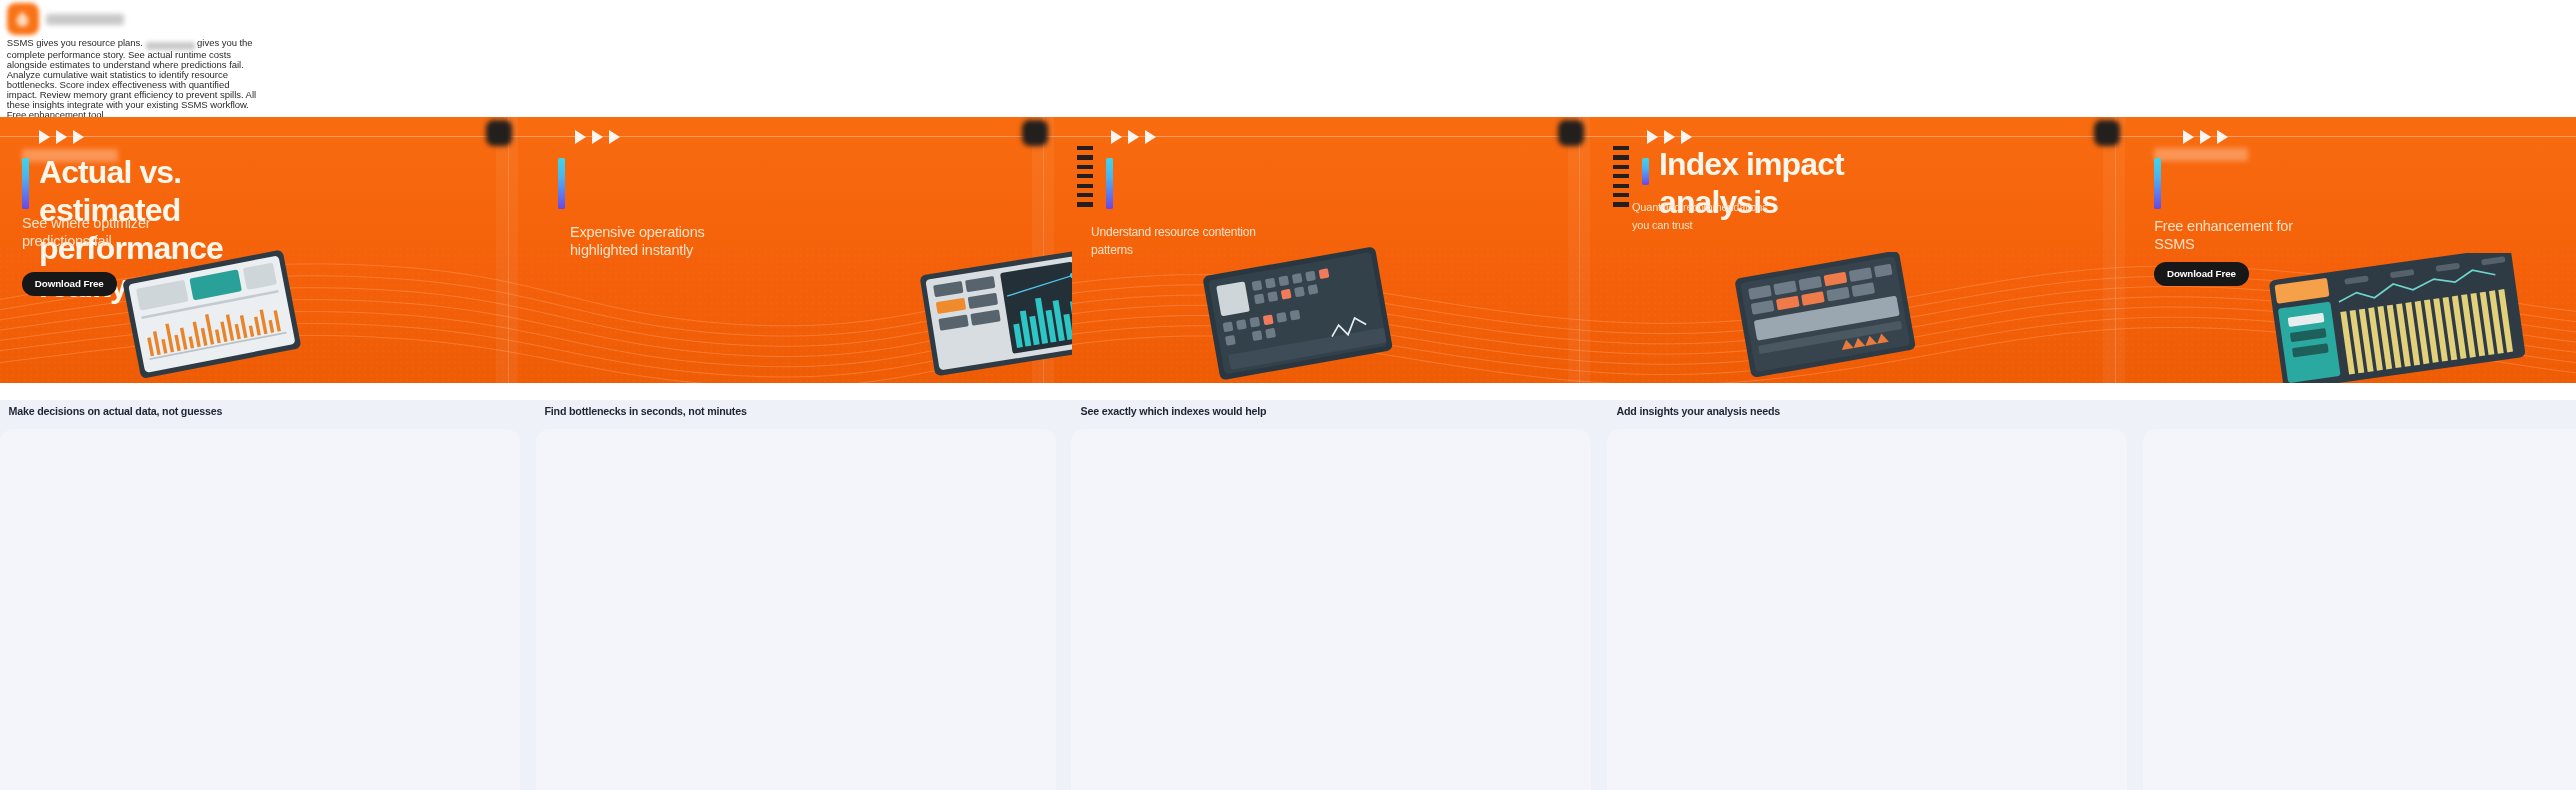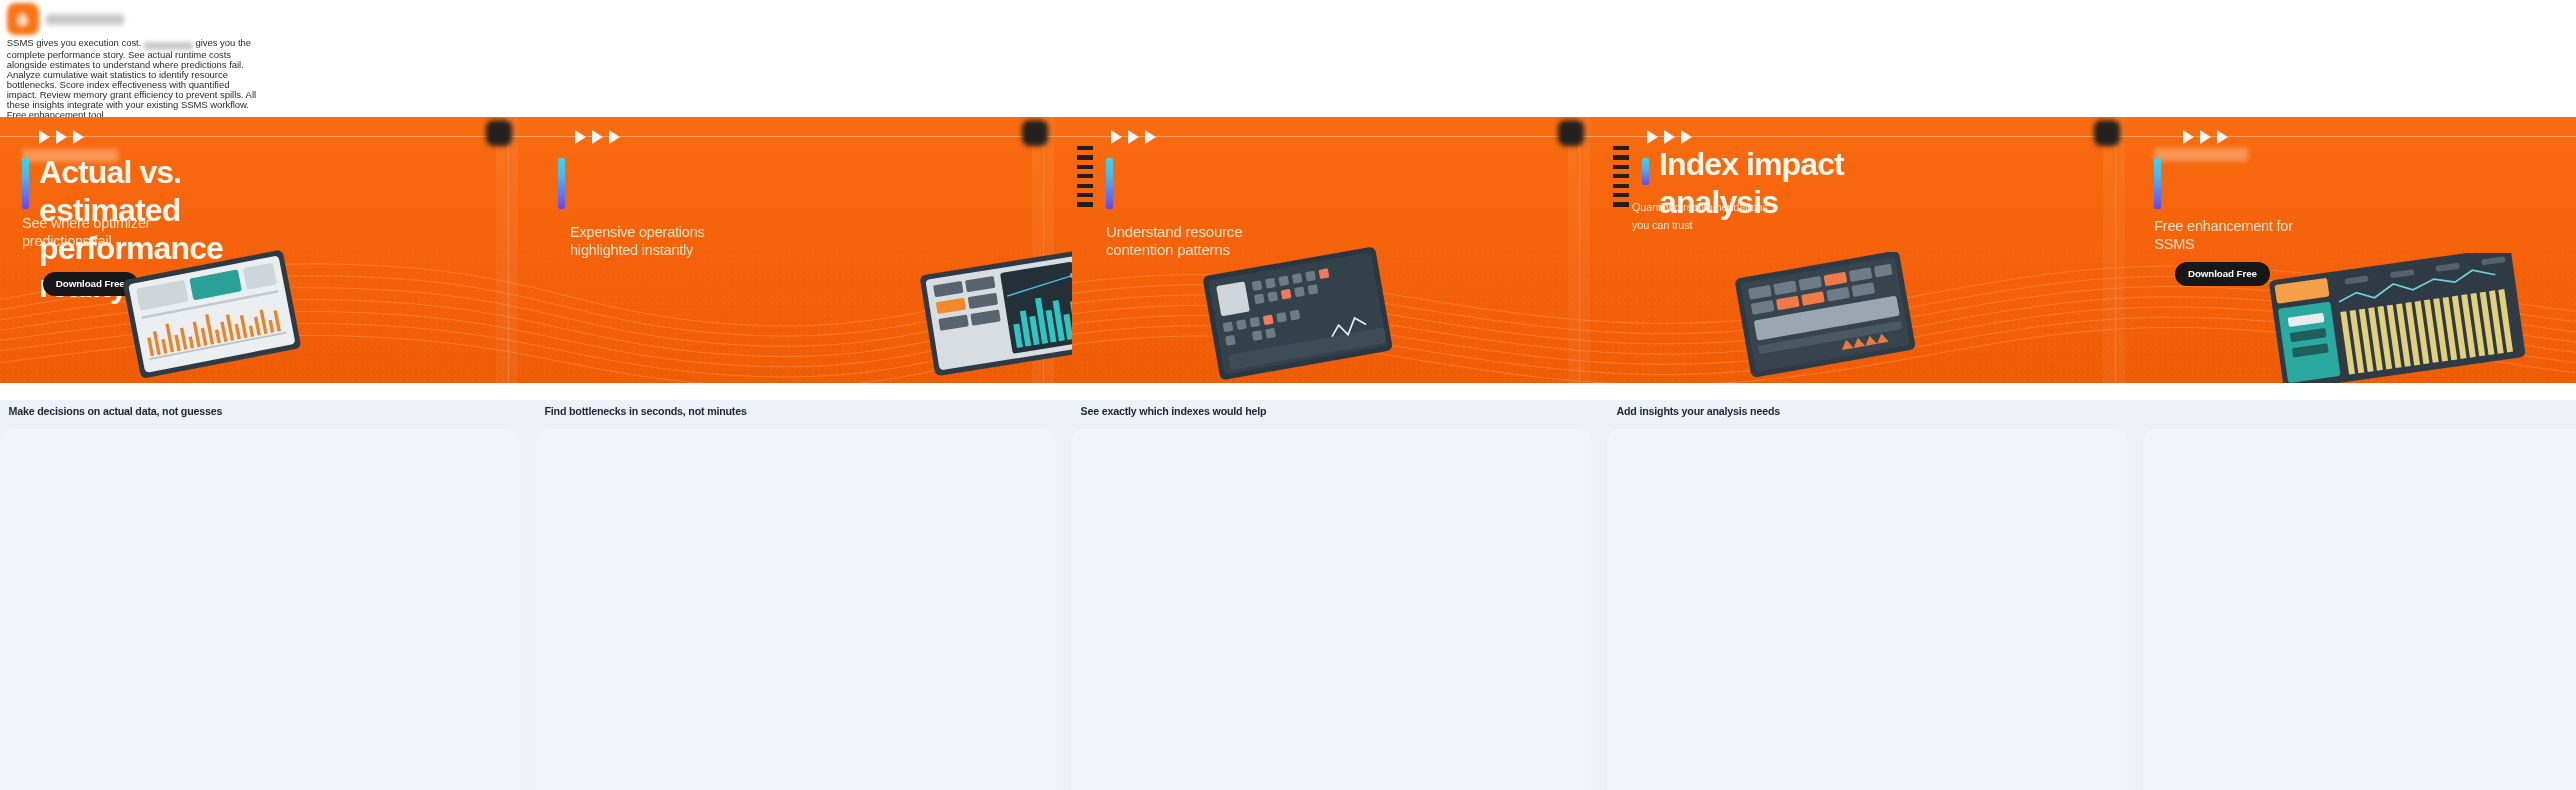--- a/index.html
+++ b/index.html
@@ -151,21 +151,20 @@
     background: #171717;
     color: #ffffff;
     font-size: 9.8px;
     font-weight: 700;
     border: none;
     border-radius: 852px;
     padding: 6px 12.8px 6.8px;
     letter-spacing: -0.1px;
     cursor: pointer;
     white-space: nowrap;
-    margin-left: 21px;
   }
 
   
   .device {
     position: absolute;
     pointer-events: none;
   }
   .device svg { display:block; }
 
   
@@ -199,21 +198,21 @@
 <div class="intro">
   <div class="brand-row">
     <div class="brand-logo">
       <svg width="17" height="19" viewBox="0 0 20 22">
           <path d="M10 1C7 6 3 7 3 12.5A7 7 0 0 0 17 12.5C17 8 13 7 10 1Z" fill="#ffd9bc"></path>
         </svg>
     </div>
     <div class="brand-name">[redacted brand name]</div>
   </div>
   <p class="intro-copy">
-    <span>SSMS gives you execution cost.</span>
+    <span>SSMS gives you resource plans.</span>
     <span class="redact-inline">[redacted]</span>
     <span>gives you the complete performance story. See actual runtime costs alongside estimates to understand where predictions fail. Analyze cumulative wait statistics to identify resource bottlenecks. Score index effectiveness with quantified impact. Review memory grant efficiency to prevent spills. All these insights integrate with your existing SSMS workflow. Free enhancement tool.</span>
   </p>
 </div>
 
 <div class="band">
 
   <div class="band-bg">
     <svg viewBox="0 0 3020 312" preserveAspectRatio="none" xmlns="http://www.w3.org/2000/svg">
       <defs>
@@ -365,21 +364,21 @@
           <i></i>
           <i></i>
           <i></i>
           <i></i>
           <i></i>
           <i></i>
       </div>
 
       <div class="eyebrow" style="left:34px;top:32px;width:0px"></div>
       <div class="accent" style="left:34px;top:41px;height:51px"></div>
-      <div class="sub" style="left:34px;top:106px;width:171px;font-size:15px;line-height:18.3px">Understand resource contention patterns</div>
+      <div class="sub" style="left:19px;top:106px;width:171px;font-size:12px;line-height:18.3px">Understand resource contention patterns</div>
 
       <div class="device" style="left:128px;top:130px">
         <svg width="196" height="136" viewBox="0 0 230 160">
           <g transform="rotate(-10 115 80)">
             <rect x="12" y="16" width="206" height="124" rx="7" fill="#2b3740"></rect>
             <rect x="18" y="22" width="194" height="112" rx="5" fill="#33414b"></rect>
             <rect x="26" y="30" width="34" height="36" rx="3" fill="#cfd6da"></rect>
             <g fill="#6d7b86">
               <rect x="68" y="32" width="11" height="11" rx="2"></rect>
                 <rect x="84" y="32" width="11" height="11" rx="2"></rect>

